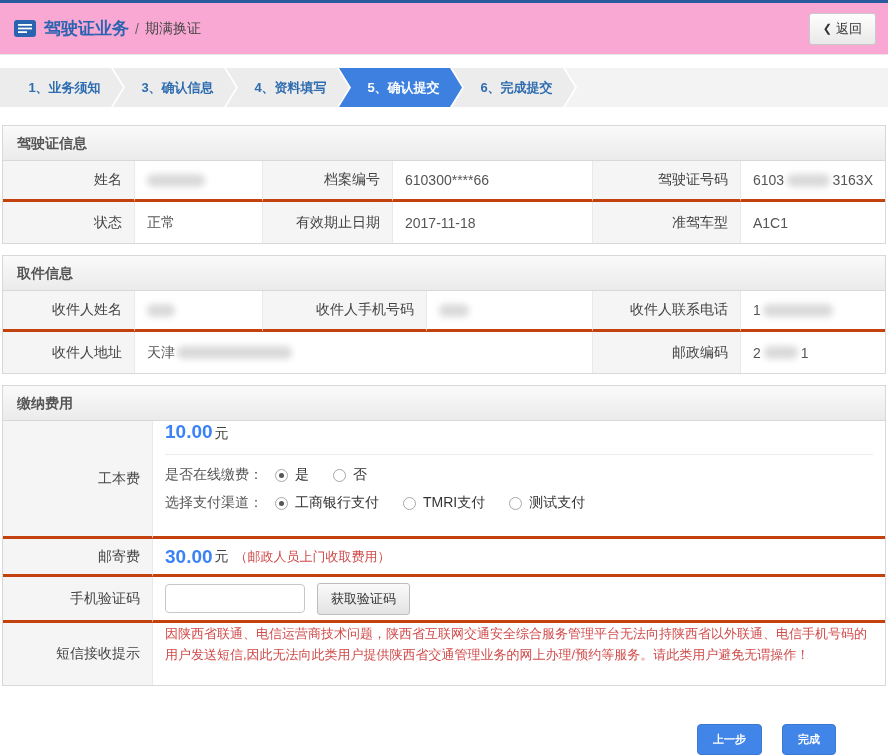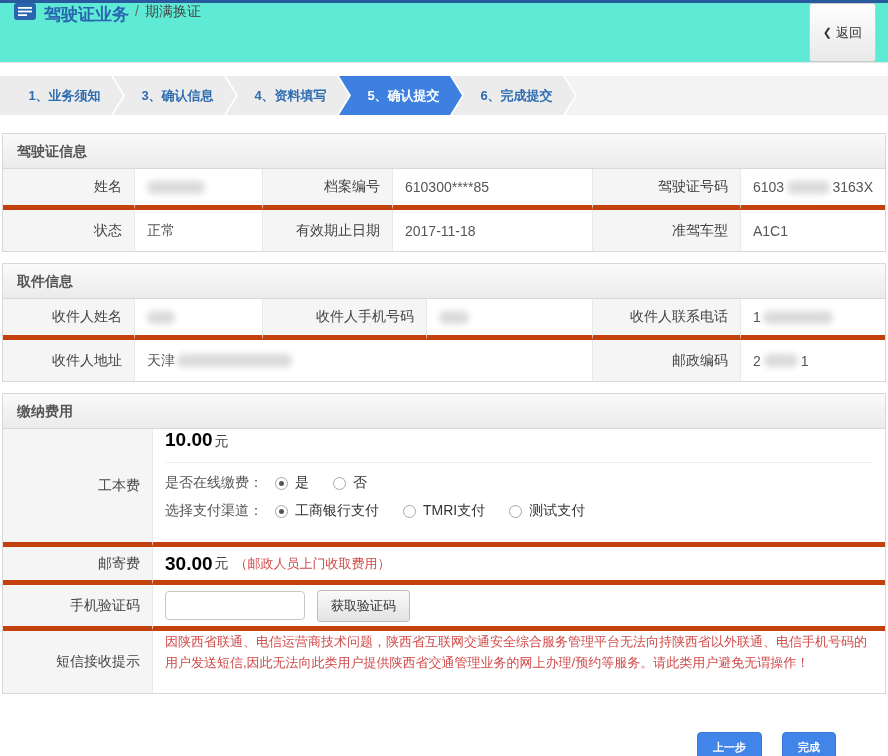--- a/index.html
+++ b/index.html
@@ -1,21 +1,21 @@
 <!DOCTYPE html>
 <html><head>
 <meta charset="utf-8">
 <style>
   * { box-sizing: border-box; margin: 0; padding: 0; }
   html,body { width:888px; height:756px; overflow:hidden; background:#fff;
     font-family:"Liberation Sans","DejaVu Sans",sans-serif; }
   .top-accent { height:3px; background:#2a5a9e; }
   
-  .hdr { height:60px; display:flex; padding:0 12px 0 14px;
-    background:#5eead4; border-bottom:1px solid #e6e6e6; }
+  .hdr { height:52px; display:flex; align-items:center; padding:0 12px 0 14px;
+    background:#f9a8d4; border-bottom:1px solid #e6e6e6; }
   .hdr .ttl { color:#2a64b0; font-size:17px; font-weight:bold; margin-left:8px; }
   .hdr .sep { color:#666; font-size:14px; margin:0 6px; }
   .hdr .sub { color:#444; font-size:14px; }
   .back-btn { margin-left:auto; display:inline-flex; align-items:center; gap:4px;
     padding:6px 13px; border:1px solid #c9c9c9; border-radius:3px;
     background:linear-gradient(#fefefe,#e9e9e9); font-size:13px; color:#333; cursor:pointer; }
   .back-btn .chev { font-size:11px; line-height:1; }
   
   .steps { margin-top:13px; height:39px; display:flex; background:#fff; }
   .step { flex:0 0 123px; display:flex; align-items:center; justify-content:center;
@@ -29,32 +29,32 @@
   
   .section { margin:11px 2px 0; border:1px solid #d8d8d8; }
   .section.mt18 { margin-top:18px; }
   .sec-hd { height:35px; line-height:34px; padding-left:14px;
     background:linear-gradient(#fafafa,#ebebeb); border-bottom:1px solid #d8d8d8;
     color:#555; font-size:14px; font-weight:bold; }
   .grid { display:grid; }
   .g-lic { grid-template-columns:132px 128px 130px 200px 148px 1fr; grid-auto-rows:41px; }
   .g-pick { grid-template-columns:132px 128px 164px 166px 148px 1fr; grid-auto-rows:41px; }
   .cell { display:flex; align-items:center; font-size:14px;
-    border-bottom:5px solid #c2410c; border-right:1px solid #e9e9e9; overflow:hidden; }
+    border-bottom:3px solid #c2410c; border-right:1px solid #e9e9e9; overflow:hidden; }
   .cell.lbl { background:#f5f5f5; justify-content:flex-end; padding:0 12px; color:#444; }
   .cell.val { background:#fff; padding:0 12px; color:#555; }
   .cell.last { border-right:none; }
   .cell.nob { border-bottom:none; }
   .span234 { grid-column:2 / 5; }
   .redact { display:inline-block; height:13px; border-radius:6px; background:#dadada;
     filter:blur(3px); vertical-align:middle; }
   
   .g-fee { grid-template-columns:150px 1fr; grid-template-rows:118px 38px 46px 62px; }
   .fee-main { display:block; padding:13px 15px 0 18px; }
-  .amount { color:#000000; font-size:19px; font-weight:bold; }
+  .amount { color:#3b82f6; font-size:19px; font-weight:bold; }
   .cur { color:#444; font-size:14px; margin-left:2px; }
   .divider { border-bottom:1px solid #ececec; margin:11px 0 11px; }
   .radio-line { display:flex; align-items:flex-end; font-size:14px; color:#555; margin-bottom:10px; }
   .radio-line .q { margin-right:12px; }
   .radio-opt { display:inline-flex; align-items:center; margin-right:24px; color:#333; cursor:pointer; }
   .radio { width:13px; height:13px; border-radius:50%; border:1px solid #a8a8a8;
     background:#fff; margin-right:7px; position:relative; flex:0 0 13px; }
   .radio.sel::after { content:""; position:absolute; inset:3px; border-radius:50%; background:#555; }
   .fee-mail { padding-left:18px; }
   .fee-note { color:#d04a4a; font-size:13px; margin-left:6px; }
@@ -103,21 +103,21 @@
 </div>
 
 <div class="section mt18">
   <div class="sec-hd">驾驶证信息</div>
   <div class="grid g-lic">
     <div class="cell lbl">姓名</div>
     <div class="cell val">
         <span class="redact" style="width:58px;"></span>
       </div>
     <div class="cell lbl">档案编号</div>
-    <div class="cell val">610300****85</div>
+    <div class="cell val">610300****66</div>
     <div class="cell lbl">驾驶证号码</div>
     <div class="cell val last">
       <span>6103</span>
       <span class="redact" style="width:62px; margin:0 3px;"></span>
       <span>3163X</span>
     </div>
     <div class="cell lbl nob">状态</div>
     <div class="cell val nob">正常</div>
     <div class="cell lbl nob">有效期止日期</div>
     <div class="cell val nob">2017-11-18</div>

